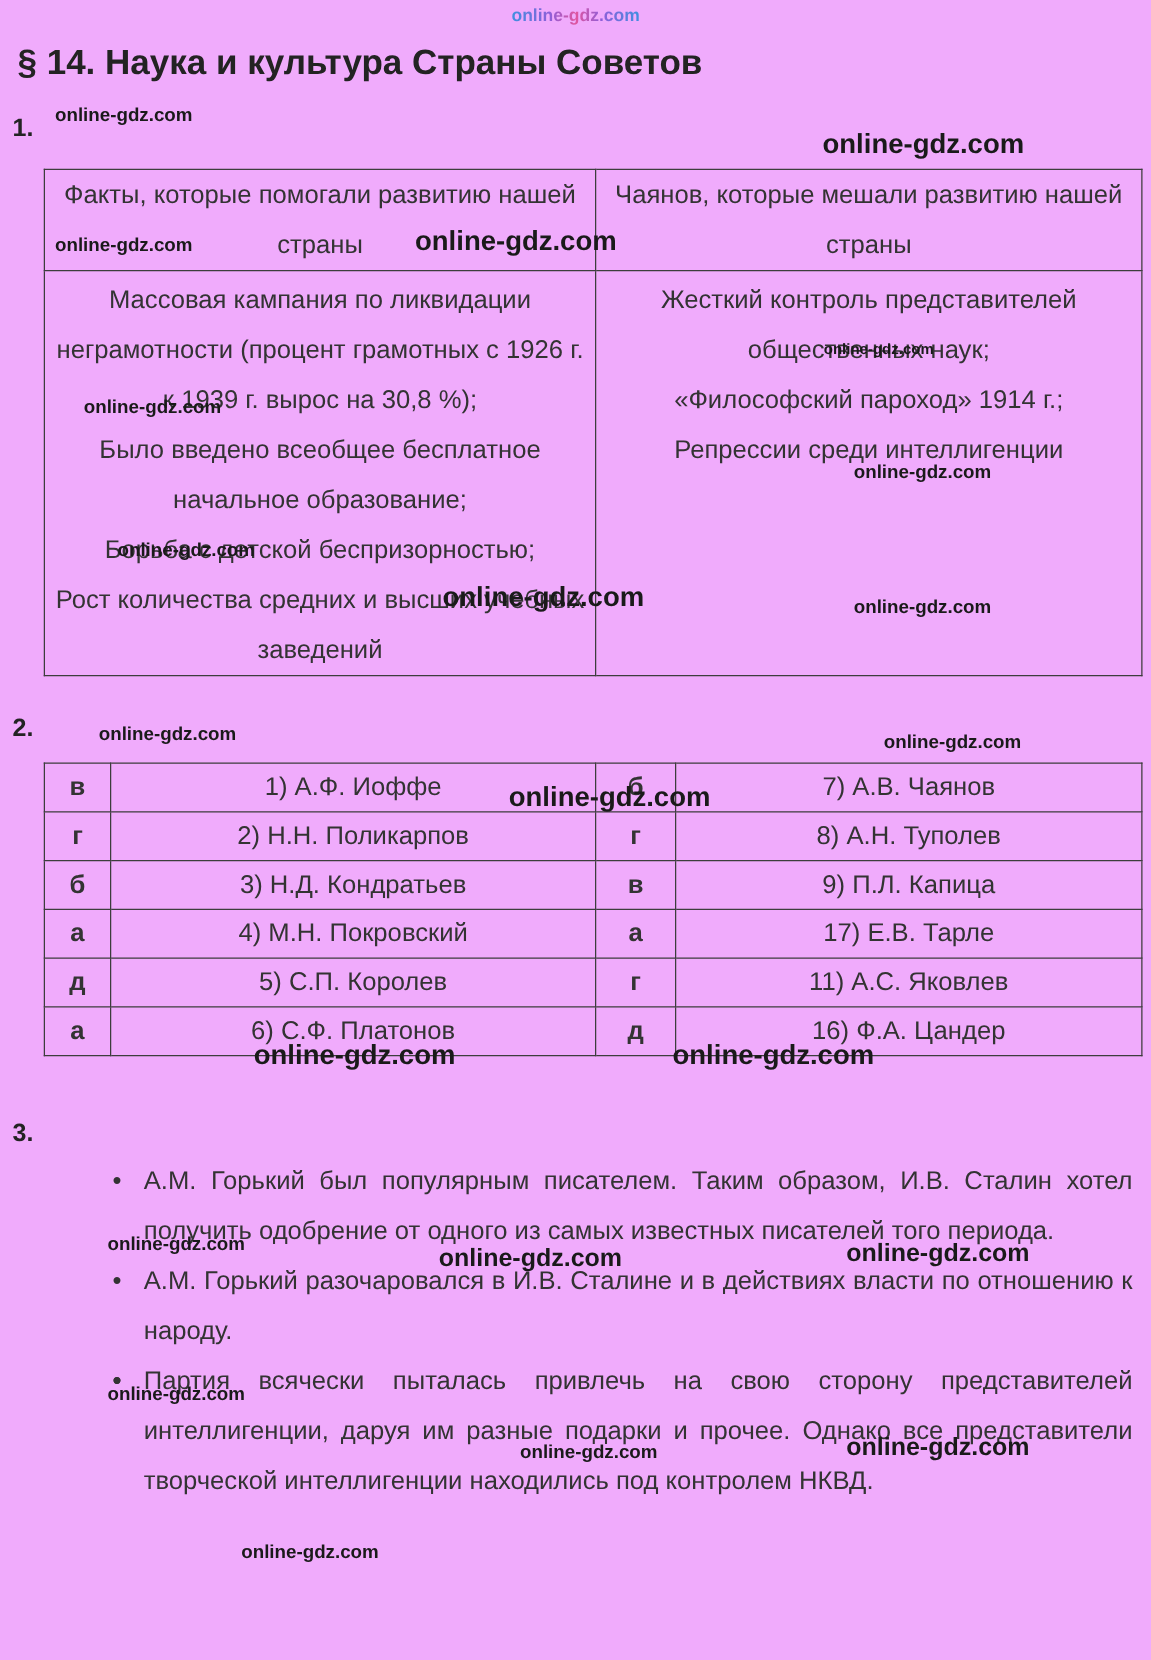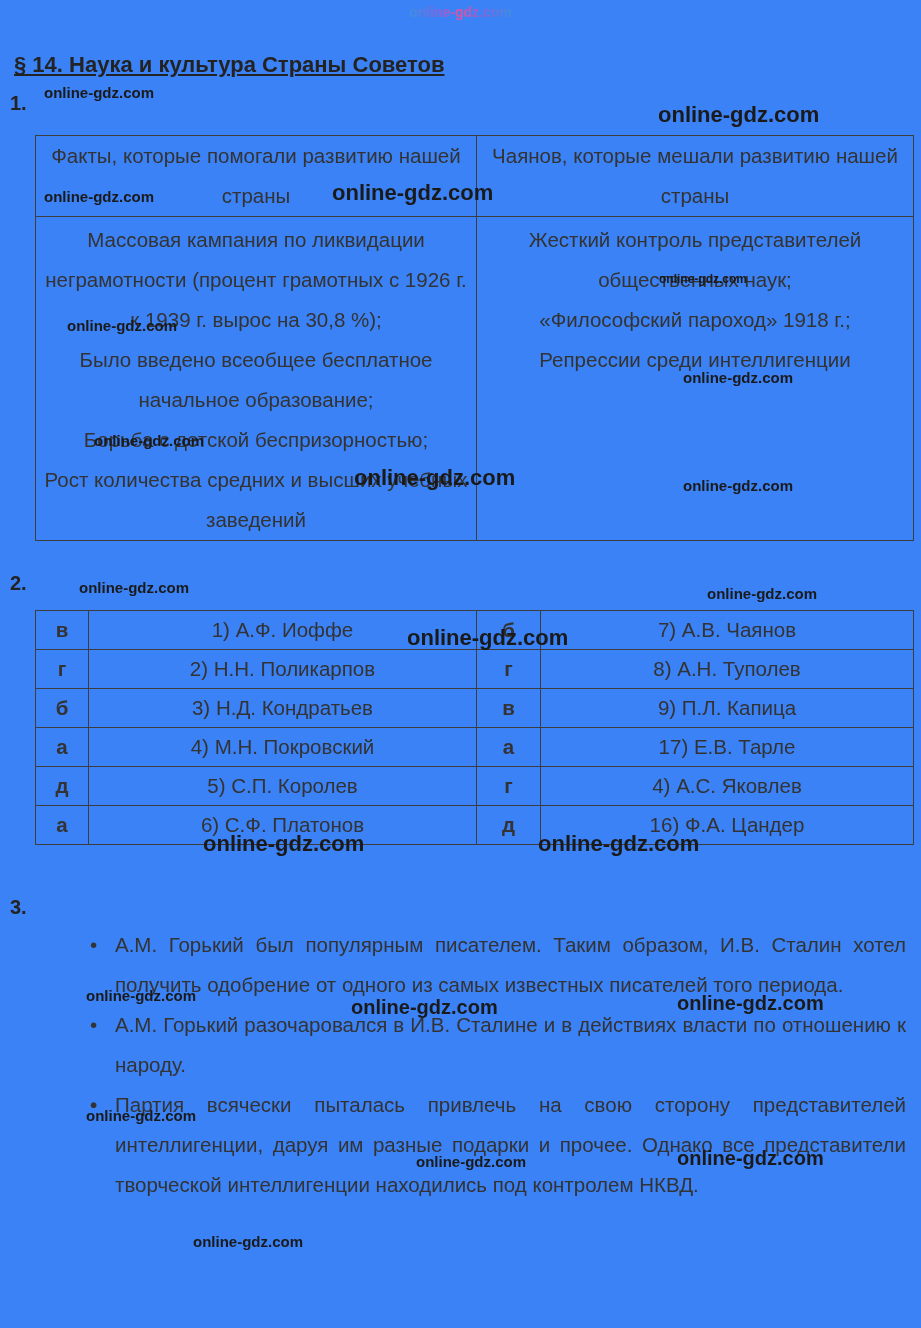--- a/index.html
+++ b/index.html
@@ -2,21 +2,21 @@
 <html><head>
 <meta charset="utf-8">
 <style>
   * { box-sizing: border-box; }
   html, body { margin: 0; padding: 0; background: #e8e8e8; }
   .page {
     position: relative;
     width: 921px;
     height: 1328px;
     margin: 0 auto;
-    background: #3b82f6;
+    background: #f0abfc;
     font-family: "Liberation Sans", sans-serif;
     color: #333333;
     overflow: hidden;
   }
 
   
   .wm {
     position: absolute;
     font-weight: 700;
     color: #1a1a1a;
@@ -33,26 +33,25 @@
     background: linear-gradient(90deg, #3f8fe0 0%, #8f5fd8 30%, #e0559f 50%, #8f5fd8 70%, #3f8fe0 100%);
     -webkit-background-clip: text;
     background-clip: text;
     color: transparent;
   }
 
   
   .title {
     position: absolute;
     left: 14px;
-    top: 52px;
+    top: 34px;
     margin: 0;
-    font-size: 22px;
+    font-size: 28px;
     font-weight: 700;
     color: #232323;
-    text-decoration: underline;
   }
   .sec-label {
     position: absolute;
     left: 10px;
     font-size: 20px;
     font-weight: 700;
     color: #232323;
   }
   .lbl1 { top: 92px; }
   .lbl2 { top: 572px; }
@@ -162,21 +161,21 @@
     <tbody>
       <tr>
         <td>
           <p>Массовая кампания по ликвидации неграмотности (процент грамотных с 1926 г. к 1939 г. вырос на 30,8 %);</p>
           <p>Было введено всеобщее бесплатное начальное образование;</p>
           <p>Борьба с детской беспризорностью;</p>
           <p>Рост количества средних и высших учебных заведений</p>
         </td>
         <td>
           <p>Жесткий контроль представителей общественных наук;</p>
-          <p>«Философский пароход» 1918 г.;</p>
+          <p>«Философский пароход» 1914 г.;</p>
           <p>Репрессии среди интеллигенции</p>
         </td>
       </tr>
     </tbody>
   </table>
 
   <div class="sec-label lbl2">2.</div>
   <table class="t2">
     <colgroup>
         <col style="width:53px">
@@ -206,21 +205,21 @@
       <tr>
         <td class="letter">а</td>
         <td>4) М.Н. Покровский</td>
         <td class="letter">а</td>
         <td>17) Е.В. Тарле</td>
       </tr>
       <tr>
         <td class="letter">д</td>
         <td>5) С.П. Королев</td>
         <td class="letter">г</td>
-        <td>4) А.С. Яковлев</td>
+        <td>11) А.С. Яковлев</td>
       </tr>
       <tr>
         <td class="letter">а</td>
         <td>6) С.Ф. Платонов</td>
         <td class="letter">д</td>
         <td>16) Ф.А. Цандер</td>
       </tr>
     </tbody>
   </table>
 

